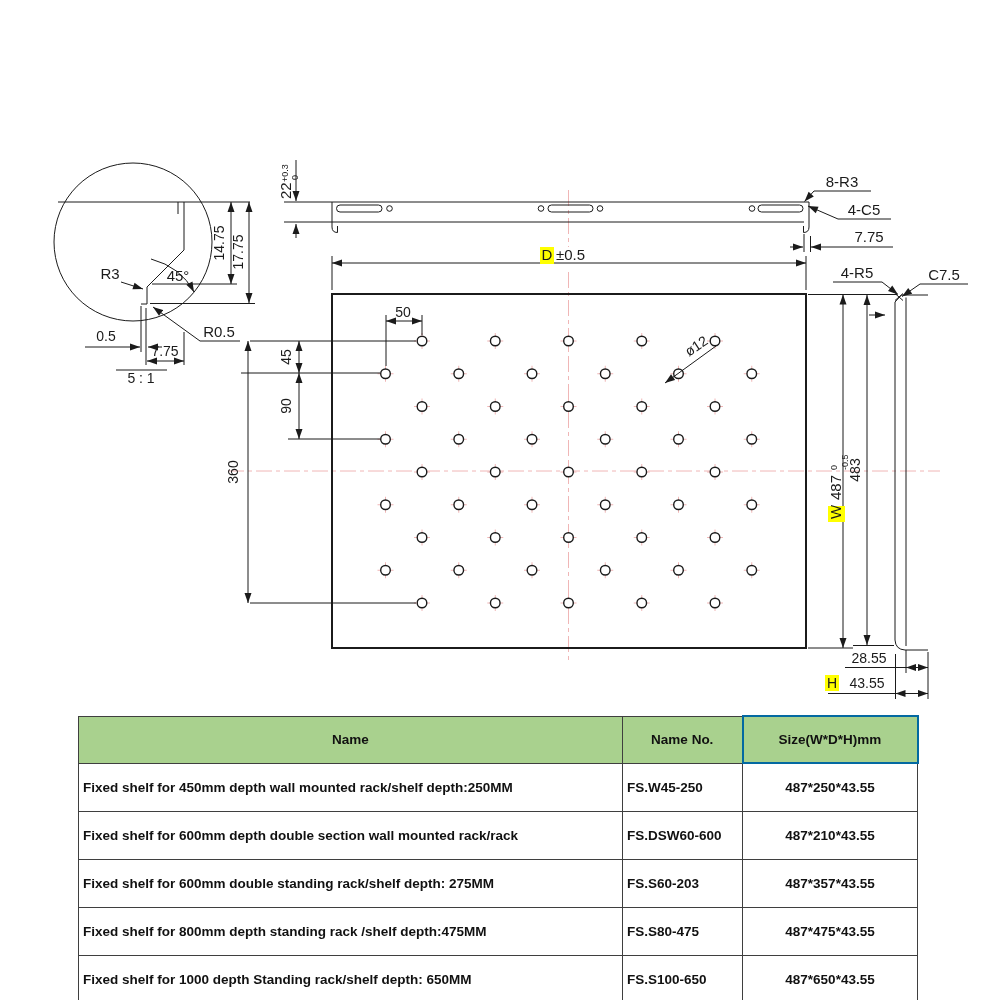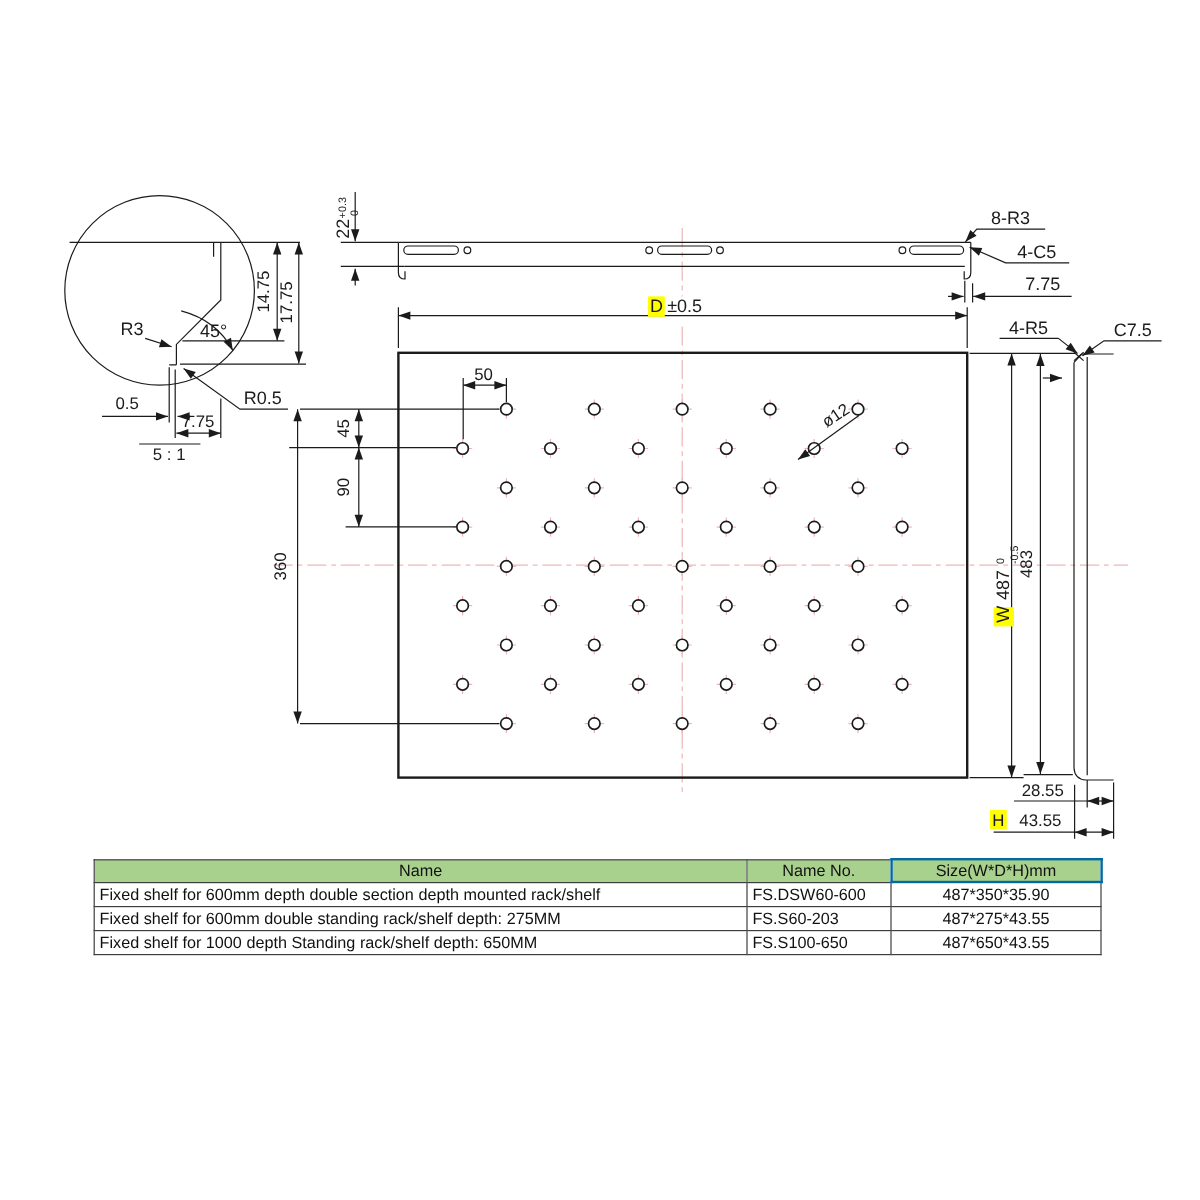--- a/index.html
+++ b/index.html
@@ -17,22 +17,22 @@
   .t9{font-size:9px;}
   .t14{font-size:14px;}
   .ln{stroke:var(--line);stroke-width:1;fill:none;}
   .ln2{stroke:var(--line);stroke-width:2;fill:none;}
   .cl{stroke:var(--centerline);stroke-width:1;fill:none;}
   .dash{stroke-dasharray:16 4 4 4;}
   .hl{fill:var(--highlight);}
   .hole{stroke:var(--line);stroke-width:1.4;fill:#fff;}
   #spec-table{position:absolute;left:78px;top:715px;width:839px;border-collapse:collapse;
               table-layout:fixed;font-size:13.5px;color:#111;}
-  #spec-table th,#spec-table td{border:1px solid var(--table_border);padding:0 4px;height:19px;
-              overflow:hidden;white-space:nowrap;font-weight:400;margin-left:20px;}
+  #spec-table th,#spec-table td{border:1px solid var(--table_border);padding:14px 4px;height:19px;
+              overflow:hidden;white-space:nowrap;font-weight:700;margin-left:20px;}
   #spec-table th{background:var(--table_header_bg);text-align:center;height:17px;}
   #spec-table th.th-size{border:2px solid #0369a1;}
   td.c-name,td.c-model{text-align:left;}
   td.c-size{text-align:center;}
 </style>
 </head>
 <body>
 
 <div id="stage">
 <svg width="1000" height="1000" viewBox="0 0 1000 1000">
@@ -277,28 +277,38 @@
       </colgroup>
   <thead>
     <tr>
       <th>Name</th>
       <th>Name No.</th>
       <th class="th-size">Size(W*D*H)mm</th>
     </tr>
   </thead>
   <tbody>
     <tr>
-      <td class="c-name">Fixed shelf for 600mm depth double section depth mounted rack/shelf</td>
+      <td class="c-name">Fixed shelf for 450mm depth wall mounted rack/shelf depth:250MM</td>
+      <td class="c-model">FS.W45-250</td>
+      <td class="c-size">487*250*43.55</td>
+    </tr>
+    <tr>
+      <td class="c-name">Fixed shelf for 600mm depth double section wall mounted rack/rack</td>
       <td class="c-model">FS.DSW60-600</td>
-      <td class="c-size">487*350*35.90</td>
+      <td class="c-size">487*210*43.55</td>
     </tr>
     <tr>
       <td class="c-name">Fixed shelf for 600mm double standing rack/shelf depth: 275MM</td>
       <td class="c-model">FS.S60-203</td>
-      <td class="c-size">487*275*43.55</td>
+      <td class="c-size">487*357*43.55</td>
+    </tr>
+    <tr>
+      <td class="c-name">Fixed shelf for 800mm depth standing rack /shelf depth:475MM</td>
+      <td class="c-model">FS.S80-475</td>
+      <td class="c-size">487*475*43.55</td>
     </tr>
     <tr>
       <td class="c-name">Fixed shelf for 1000 depth Standing rack/shelf depth: 650MM</td>
       <td class="c-model">FS.S100-650</td>
       <td class="c-size">487*650*43.55</td>
     </tr>
   </tbody>
 </table>
 </div>
 

